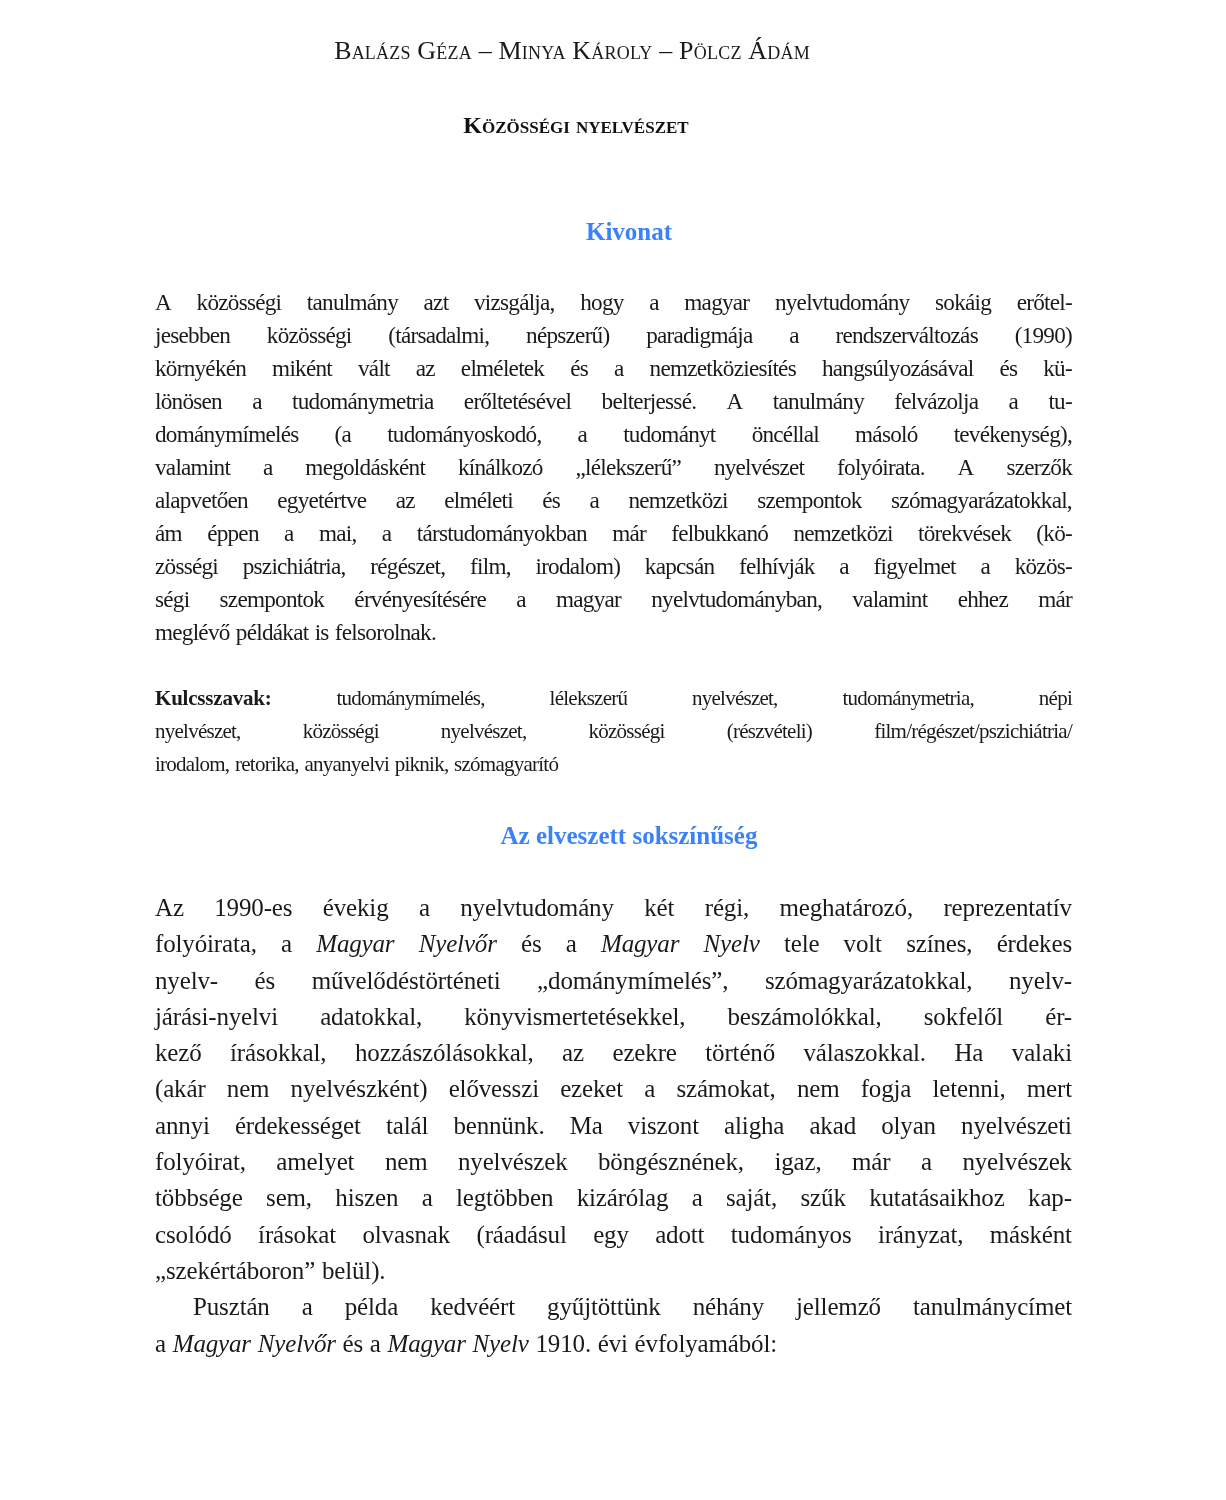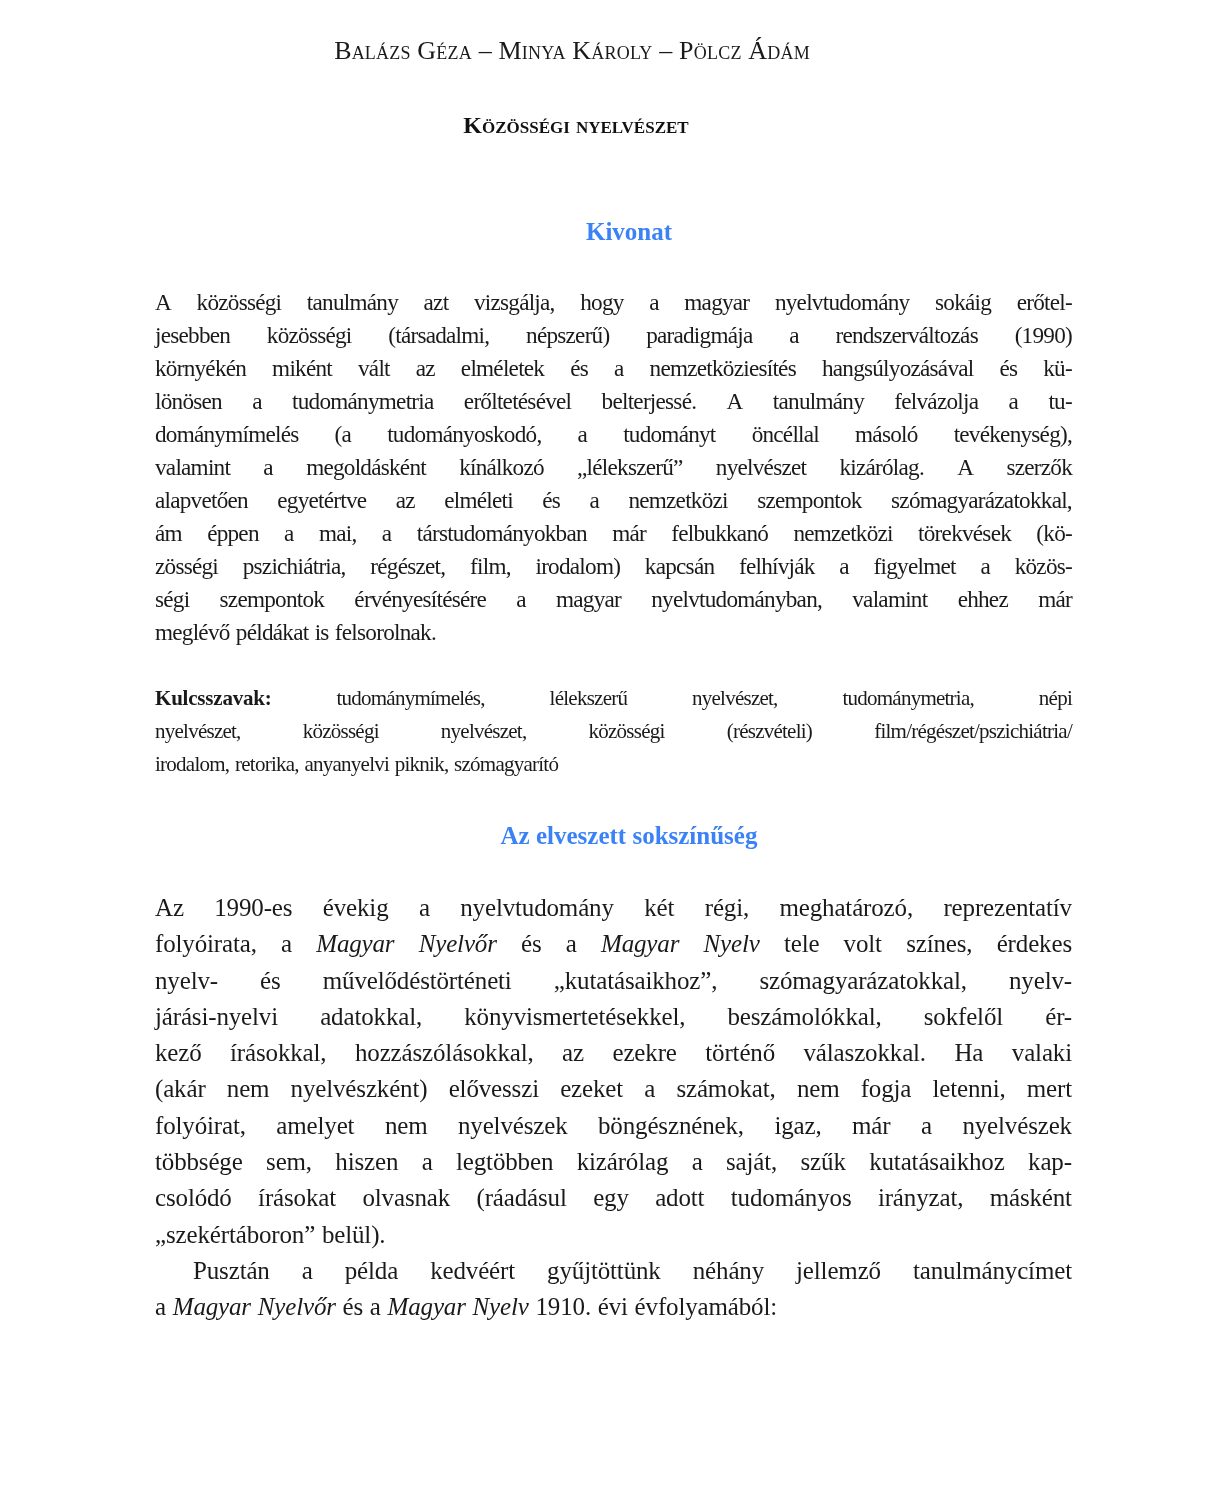--- a/index.html
+++ b/index.html
@@ -168,21 +168,21 @@
       <span class="w">másoló</span>
       <span class="w">tevékenység),</span>
     </div>
     <div class="line-flex">
       <span class="w">valamint</span>
       <span class="w">a</span>
       <span class="w">megoldásként</span>
       <span class="w">kínálkozó</span>
       <span class="w">„lélekszerű”</span>
       <span class="w">nyelvészet</span>
-      <span class="w">kizárólag.</span>
+      <span class="w">folyóirata.</span>
       <span class="w">A</span>
       <span class="w">szerzők</span>
     </div>
     <div class="line-flex">
       <span class="w">alapvetően</span>
       <span class="w">egyetértve</span>
       <span class="w">az</span>
       <span class="w">elméleti</span>
       <span class="w">és</span>
       <span class="w">a</span>
@@ -286,21 +286,21 @@
       <span class="w"><em>Nyelv</em></span>
       <span class="w">tele</span>
       <span class="w">volt</span>
       <span class="w">színes,</span>
       <span class="w">érdekes</span>
     </div>
     <div class="line-flex">
       <span class="w">nyelv-</span>
       <span class="w">és</span>
       <span class="w">művelődéstörténeti</span>
-      <span class="w">„kutatásaikhoz”,</span>
+      <span class="w">„dománymímelés”,</span>
       <span class="w">szómagyarázatokkal,</span>
       <span class="w">nyelv-</span>
     </div>
     <div class="line-flex">
       <span class="w">járási-nyelvi</span>
       <span class="w">adatokkal,</span>
       <span class="w">könyvismertetésekkel,</span>
       <span class="w">beszámolókkal,</span>
       <span class="w">sokfelől</span>
       <span class="w">ér-</span>
@@ -321,20 +321,32 @@
       <span class="w">nem</span>
       <span class="w">nyelvészként)</span>
       <span class="w">elővesszi</span>
       <span class="w">ezeket</span>
       <span class="w">a</span>
       <span class="w">számokat,</span>
       <span class="w">nem</span>
       <span class="w">fogja</span>
       <span class="w">letenni,</span>
       <span class="w">mert</span>
+    </div>
+    <div class="line-flex">
+      <span class="w">annyi</span>
+      <span class="w">érdekességet</span>
+      <span class="w">talál</span>
+      <span class="w">bennünk.</span>
+      <span class="w">Ma</span>
+      <span class="w">viszont</span>
+      <span class="w">aligha</span>
+      <span class="w">akad</span>
+      <span class="w">olyan</span>
+      <span class="w">nyelvészeti</span>
     </div>
     <div class="line-flex">
       <span class="w">folyóirat,</span>
       <span class="w">amelyet</span>
       <span class="w">nem</span>
       <span class="w">nyelvészek</span>
       <span class="w">böngésznének,</span>
       <span class="w">igaz,</span>
       <span class="w">már</span>
       <span class="w">a</span>

